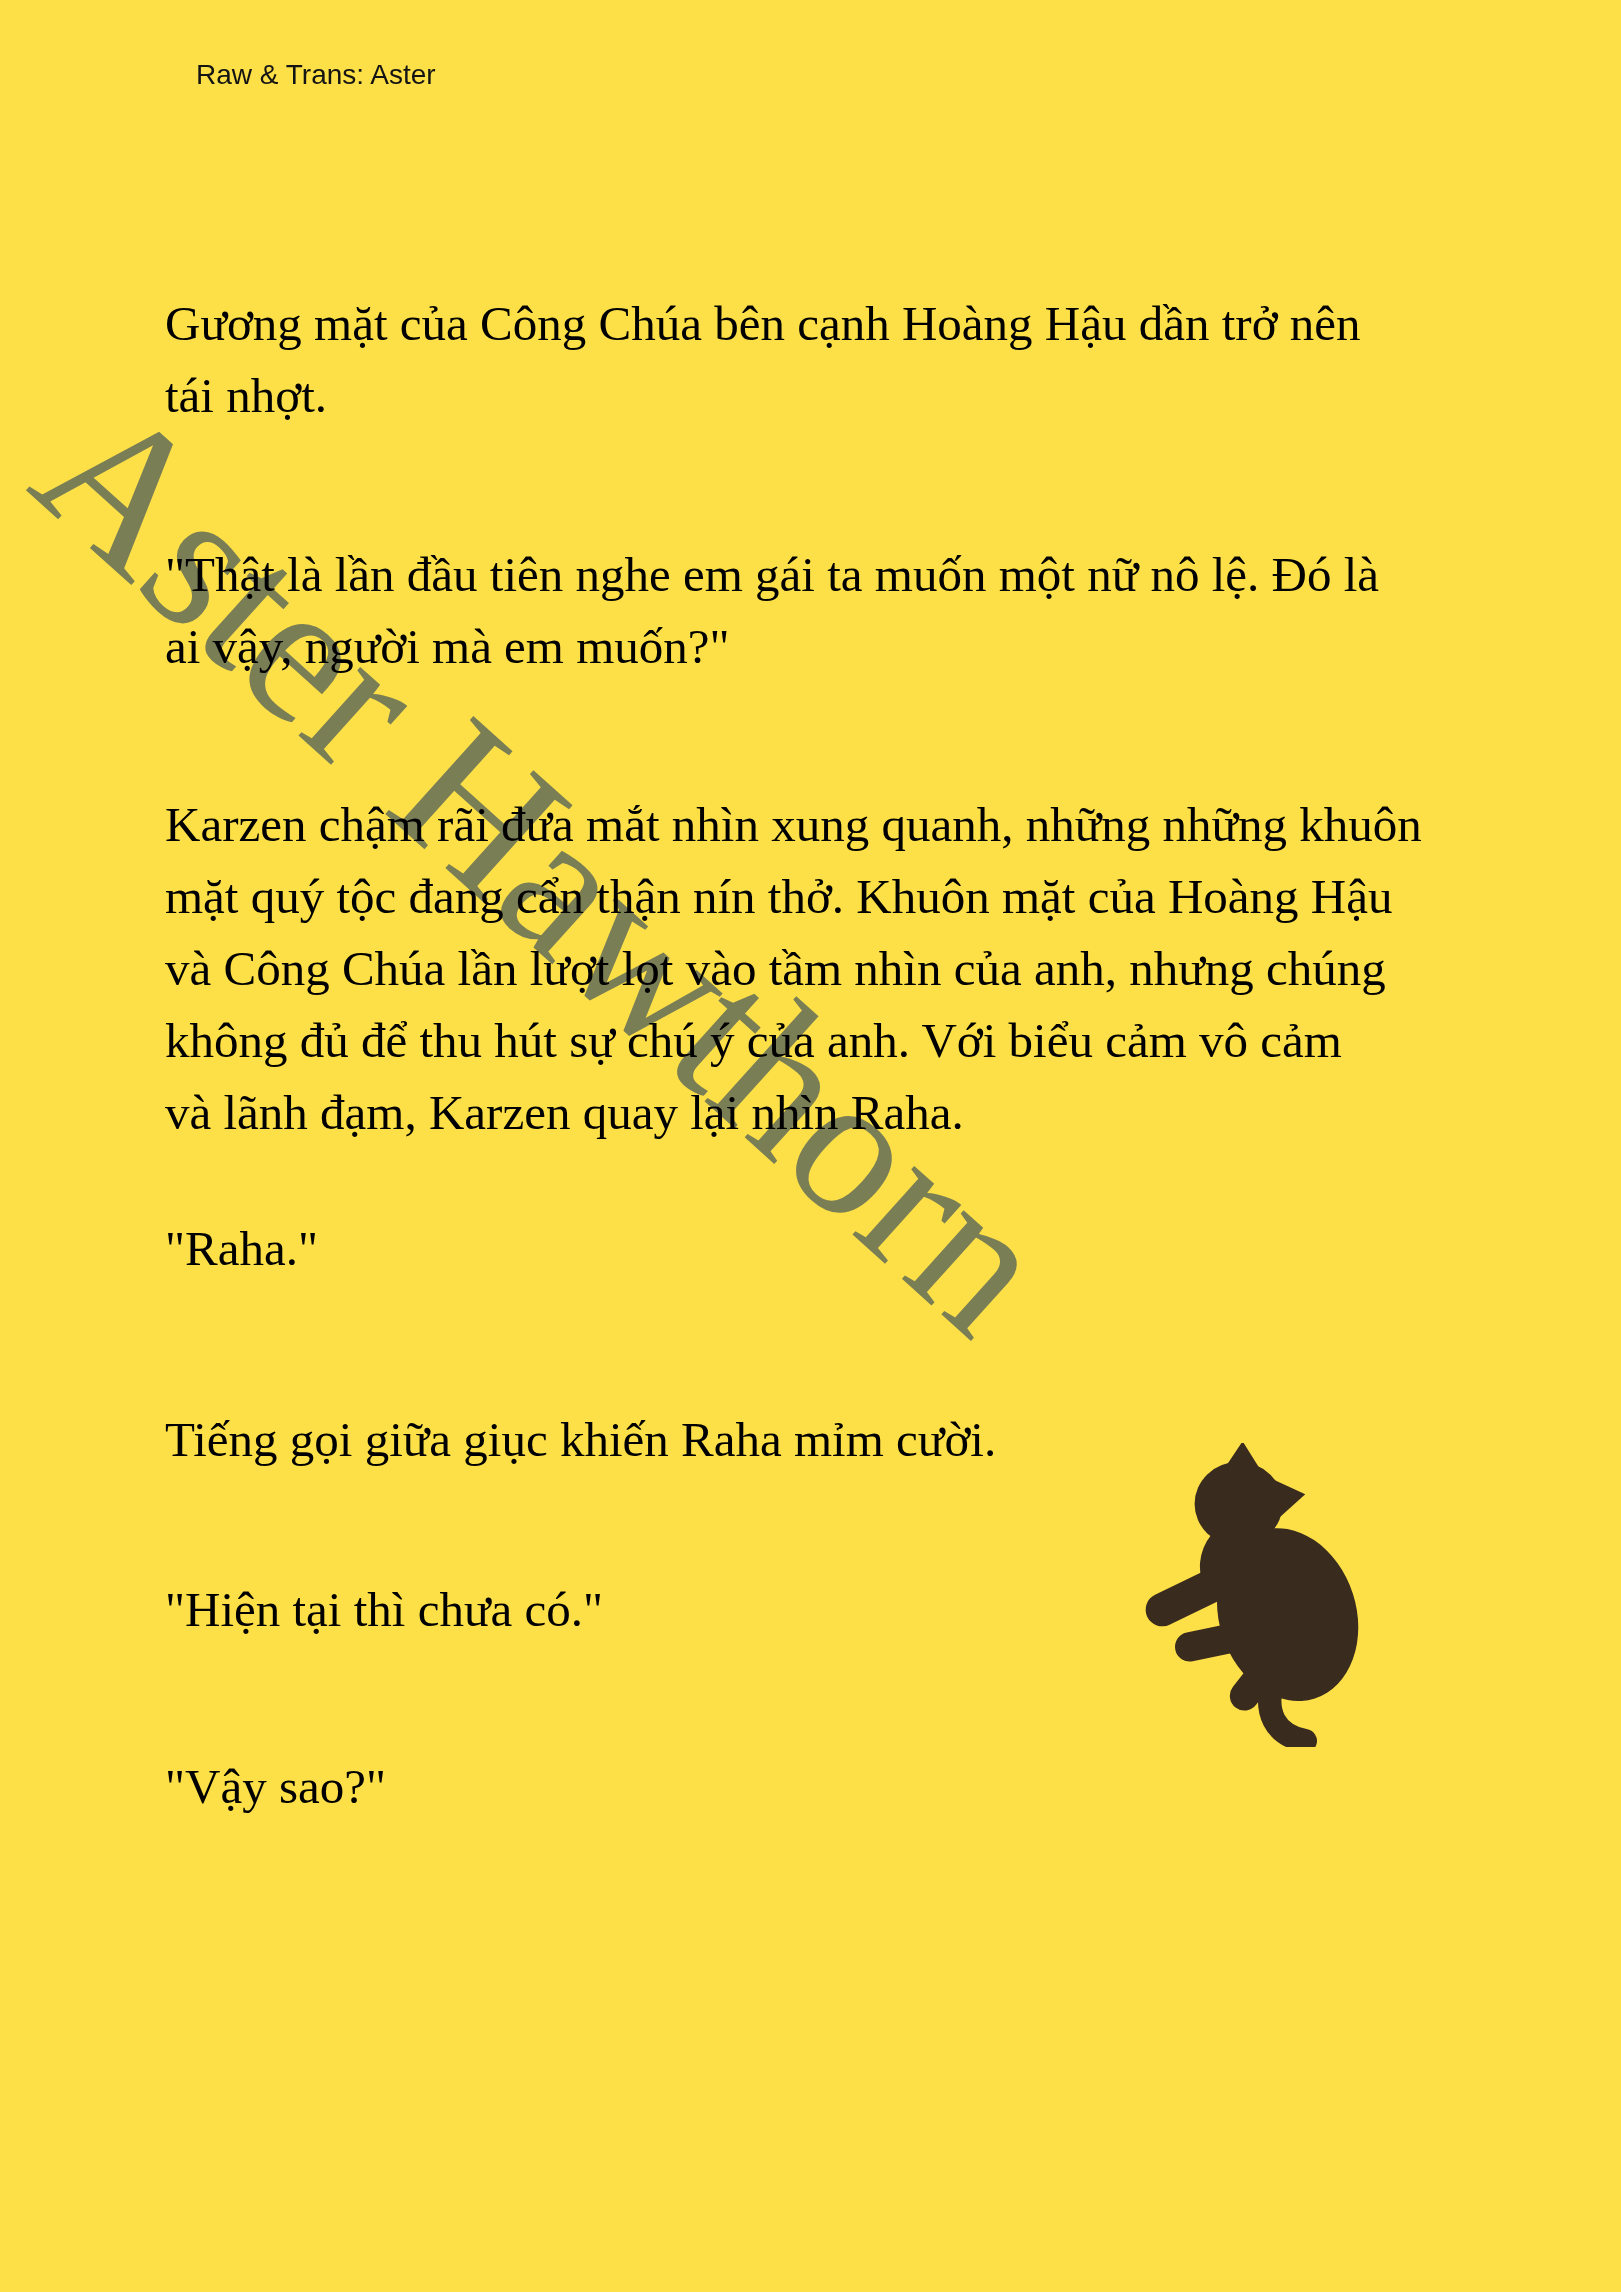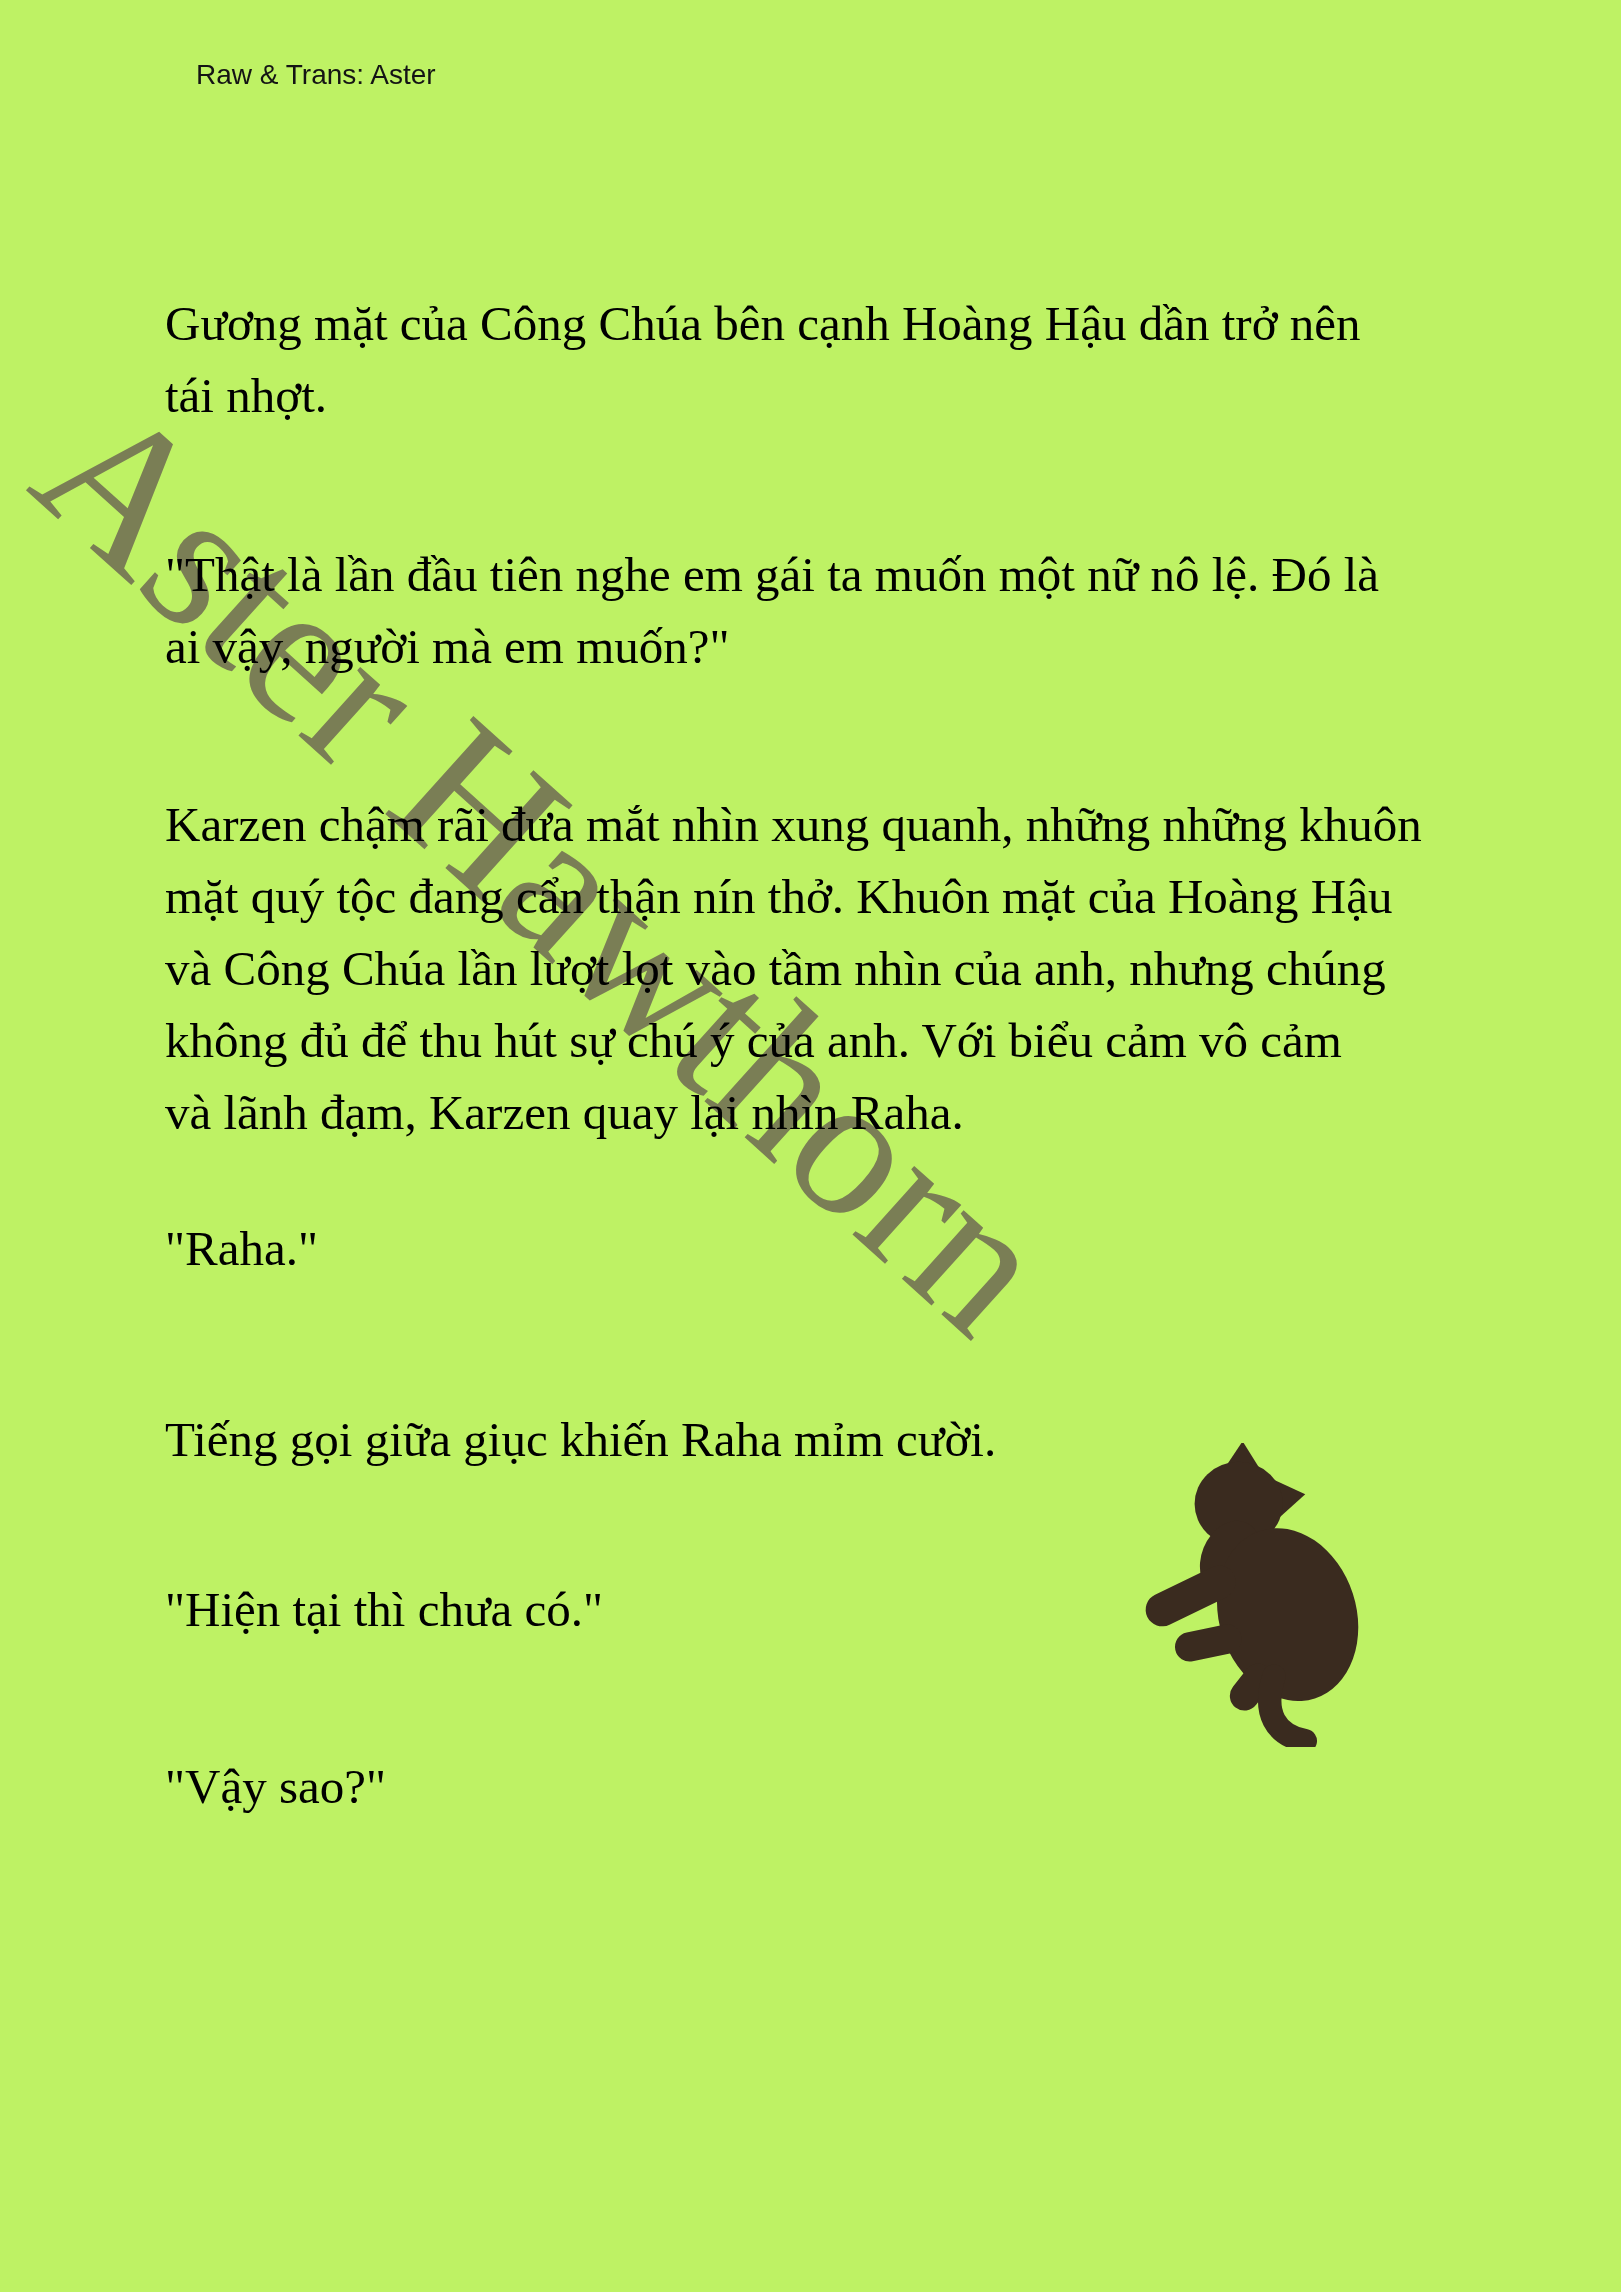--- a/index.html
+++ b/index.html
@@ -1,19 +1,19 @@
 <!DOCTYPE html>
 <html style="--watermark-color: #7a7e55; --cat-color: #3a2b1f;"><head>
 <meta charset="utf-8">
 <style>
   html,body{margin:0;padding:0;background:#ffffff;}
   .page{
     position:relative;
     width:1621px;height:2293px;
-    background:#bef264;
+    background:#fde047;
     overflow:hidden;
     font-family:"Liberation Serif", serif;
   }
   .header{
     position:absolute;left:196px;top:59px;
     font-family:"Liberation Sans", sans-serif;
     font-size:28px;color:#141414;
     z-index:3;
   }
   .watermark{

